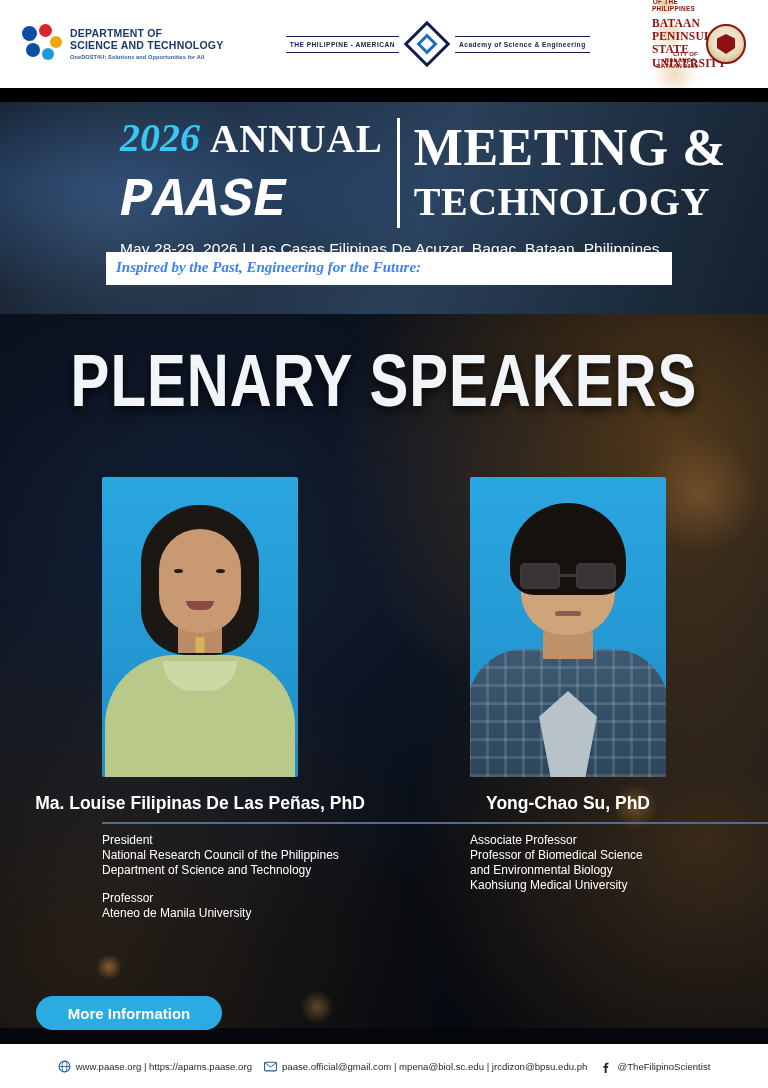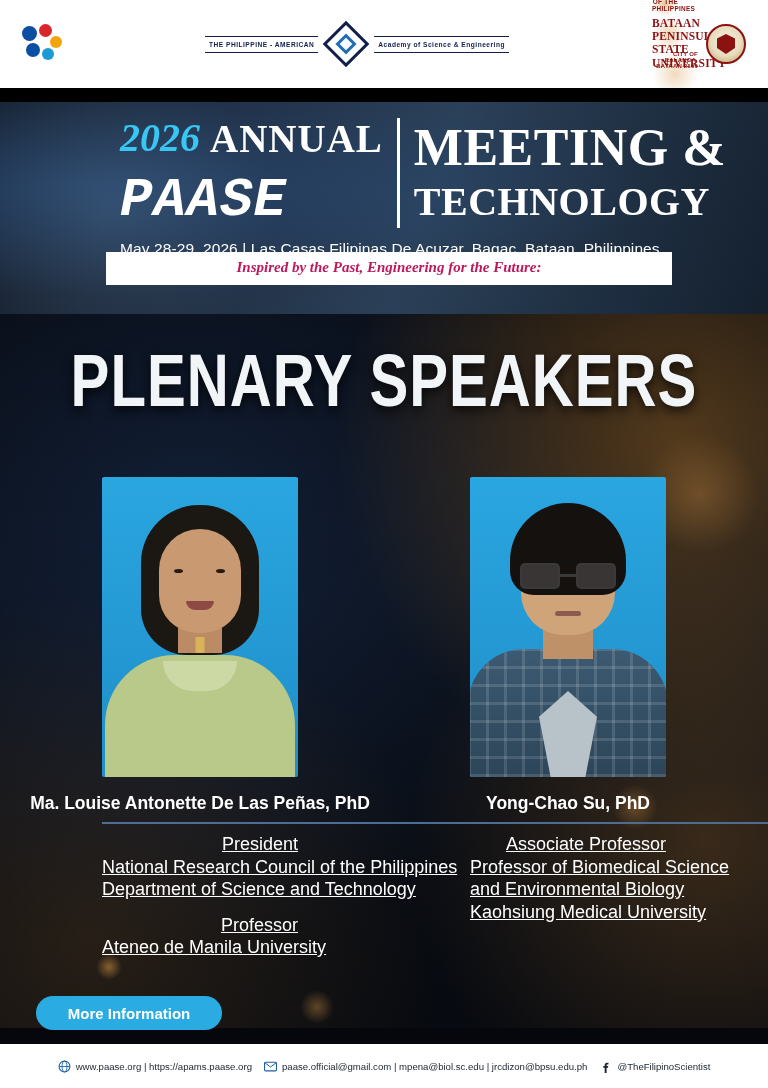--- a/index.html
+++ b/index.html
@@ -114,22 +114,22 @@
   .symposium {
     font-family: "Liberation Serif", serif; font-weight: bold;
     font-size: 40px; color: #ffffff; letter-spacing: .5px; line-height: 1.1; margin-top: 6px;
   }
   .dateline {
     margin-top: 12px; color: #ffffff; font-size: 15.5px; letter-spacing: .1px;
     font-family: "Liberation Sans", sans-serif;
   }
   .theme-box {
     position: absolute; left: 106px; top: 150px; width: 566px;
-    background: #ffffff; padding: 7px 10px 9px; text-align: center;
-    font-family: "Liberation Serif", serif; color: #be185d;
+    background: #ffffff; padding: 7px 10px 9px; text-align: left;
+    font-family: "Liberation Serif", serif; color: #3b82f6;
   }
   .theme-box .t1 { font-style: italic; font-weight: bold; font-size: 15px; }
   .theme-box .t2 { font-size: 16px; margin-top: 1px; }
 
   
   .body-area {
     position: absolute; top: 314px; left: 0; width: 768px; height: 714px;
     background:
       radial-gradient(circle at 88% 18%, rgba(185,120,40,.42), rgba(0,0,0,0) 38%),
       radial-gradient(circle at 92% 74%, rgba(170,110,40,.30), rgba(0,0,0,0) 34%),
@@ -198,21 +198,21 @@
   .m-shirt { position: absolute; left: 50%; bottom: 0; transform: translateX(-50%);
             width: 58px; height: 86px; background: #b7c3c9; clip-path: polygon(50% 0, 100% 30%, 80% 100%, 20% 100%, 0 30%); }
   .m-mouth { position: absolute; left: 50%; top: 134px; transform: translateX(-50%);
             width: 26px; height: 5px; border-radius: 3px; background: #8d5a50; }
 
   .sp-name {
     margin-top: 16px; text-align: center; color: #ffffff; font-weight: bold;
     font-size: 17.5px; white-space: nowrap;
   }
   .sp-rule { height: 2px; background: #4d6d95; margin: 8px auto 0; width: 196px; }
-  .sp-block { text-align: right; color: #ffffff; font-size: 18px; line-height: 1.25; margin-top: 9px; white-space: nowrap; text-decoration: underline; }
+  .sp-block { text-align: left; color: #ffffff; font-size: 12px; line-height: 1.25; margin-top: 9px; white-space: nowrap; }
   .sp-block.second { margin-top: 13px; }
 
   .name-wide { width: 392px; margin-left: -98px; }
   .rule-wide { width: 392px; margin-left: 0; }
 
   
   .more-btn {
     position: absolute; left: 36px; top: 996px; width: 186px; height: 34px;
     background: #2aace2; border-radius: 17px; color: #ffffff; font-weight: bold;
     font-size: 15px; display: flex; align-items: center; justify-content: center;
@@ -236,20 +236,25 @@
 
   <div class="logo-bar">
 
     <div class="logo-dost">
       <div class="dost-mark">
         <span class="d1"></span>
           <span class="d2"></span>
           <span class="d3"></span>
         <span class="d4"></span>
           <span class="d5"></span>
+      </div>
+      <div class="dost-text">
+        <div class="l1">DEPARTMENT OF</div>
+        <div class="l2">SCIENCE AND TECHNOLOGY</div>
+        <div class="l3">OneDOST4U: Solutions and Opportunities for All</div>
       </div>
     </div>
 
     <div class="logo-paase">
       <div class="paase-side">THE PHILIPPINE - AMERICAN</div>
       <div class="paase-diamond">
         <div class="outer"></div>
           <div class="inner"></div>
       </div>
       <div class="paase-side">Academy of Science &amp; Engineering</div>
@@ -306,21 +311,21 @@
           <div class="f-shoulder"></div>
           <div class="f-hair"></div>
           <div class="f-neck"></div>
           <div class="f-face"></div>
           <div class="f-eye" style="left:72px;top:92px;"></div>
           <div class="f-eye" style="left:114px;top:92px;"></div>
           <div class="f-mouth"></div>
           <div class="f-collar"></div>
           <div class="f-neckl"></div>
         </div>
-        <div class="sp-name name-wide">Ma. Louise Antonette De Las Peñas, PhD</div>
+        <div class="sp-name name-wide">Ma. Louise Filipinas De Las Peñas, PhD</div>
         <div class="sp-rule rule-wide"></div>
         <div class="sp-block">
           <div>President</div>
           <div>National Research Council of the Philippines</div>
           <div>Department of Science and Technology</div>
         </div>
         <div class="sp-block second">
           <div>Professor</div>
           <div>Ateneo de Manila University</div>
         </div>

